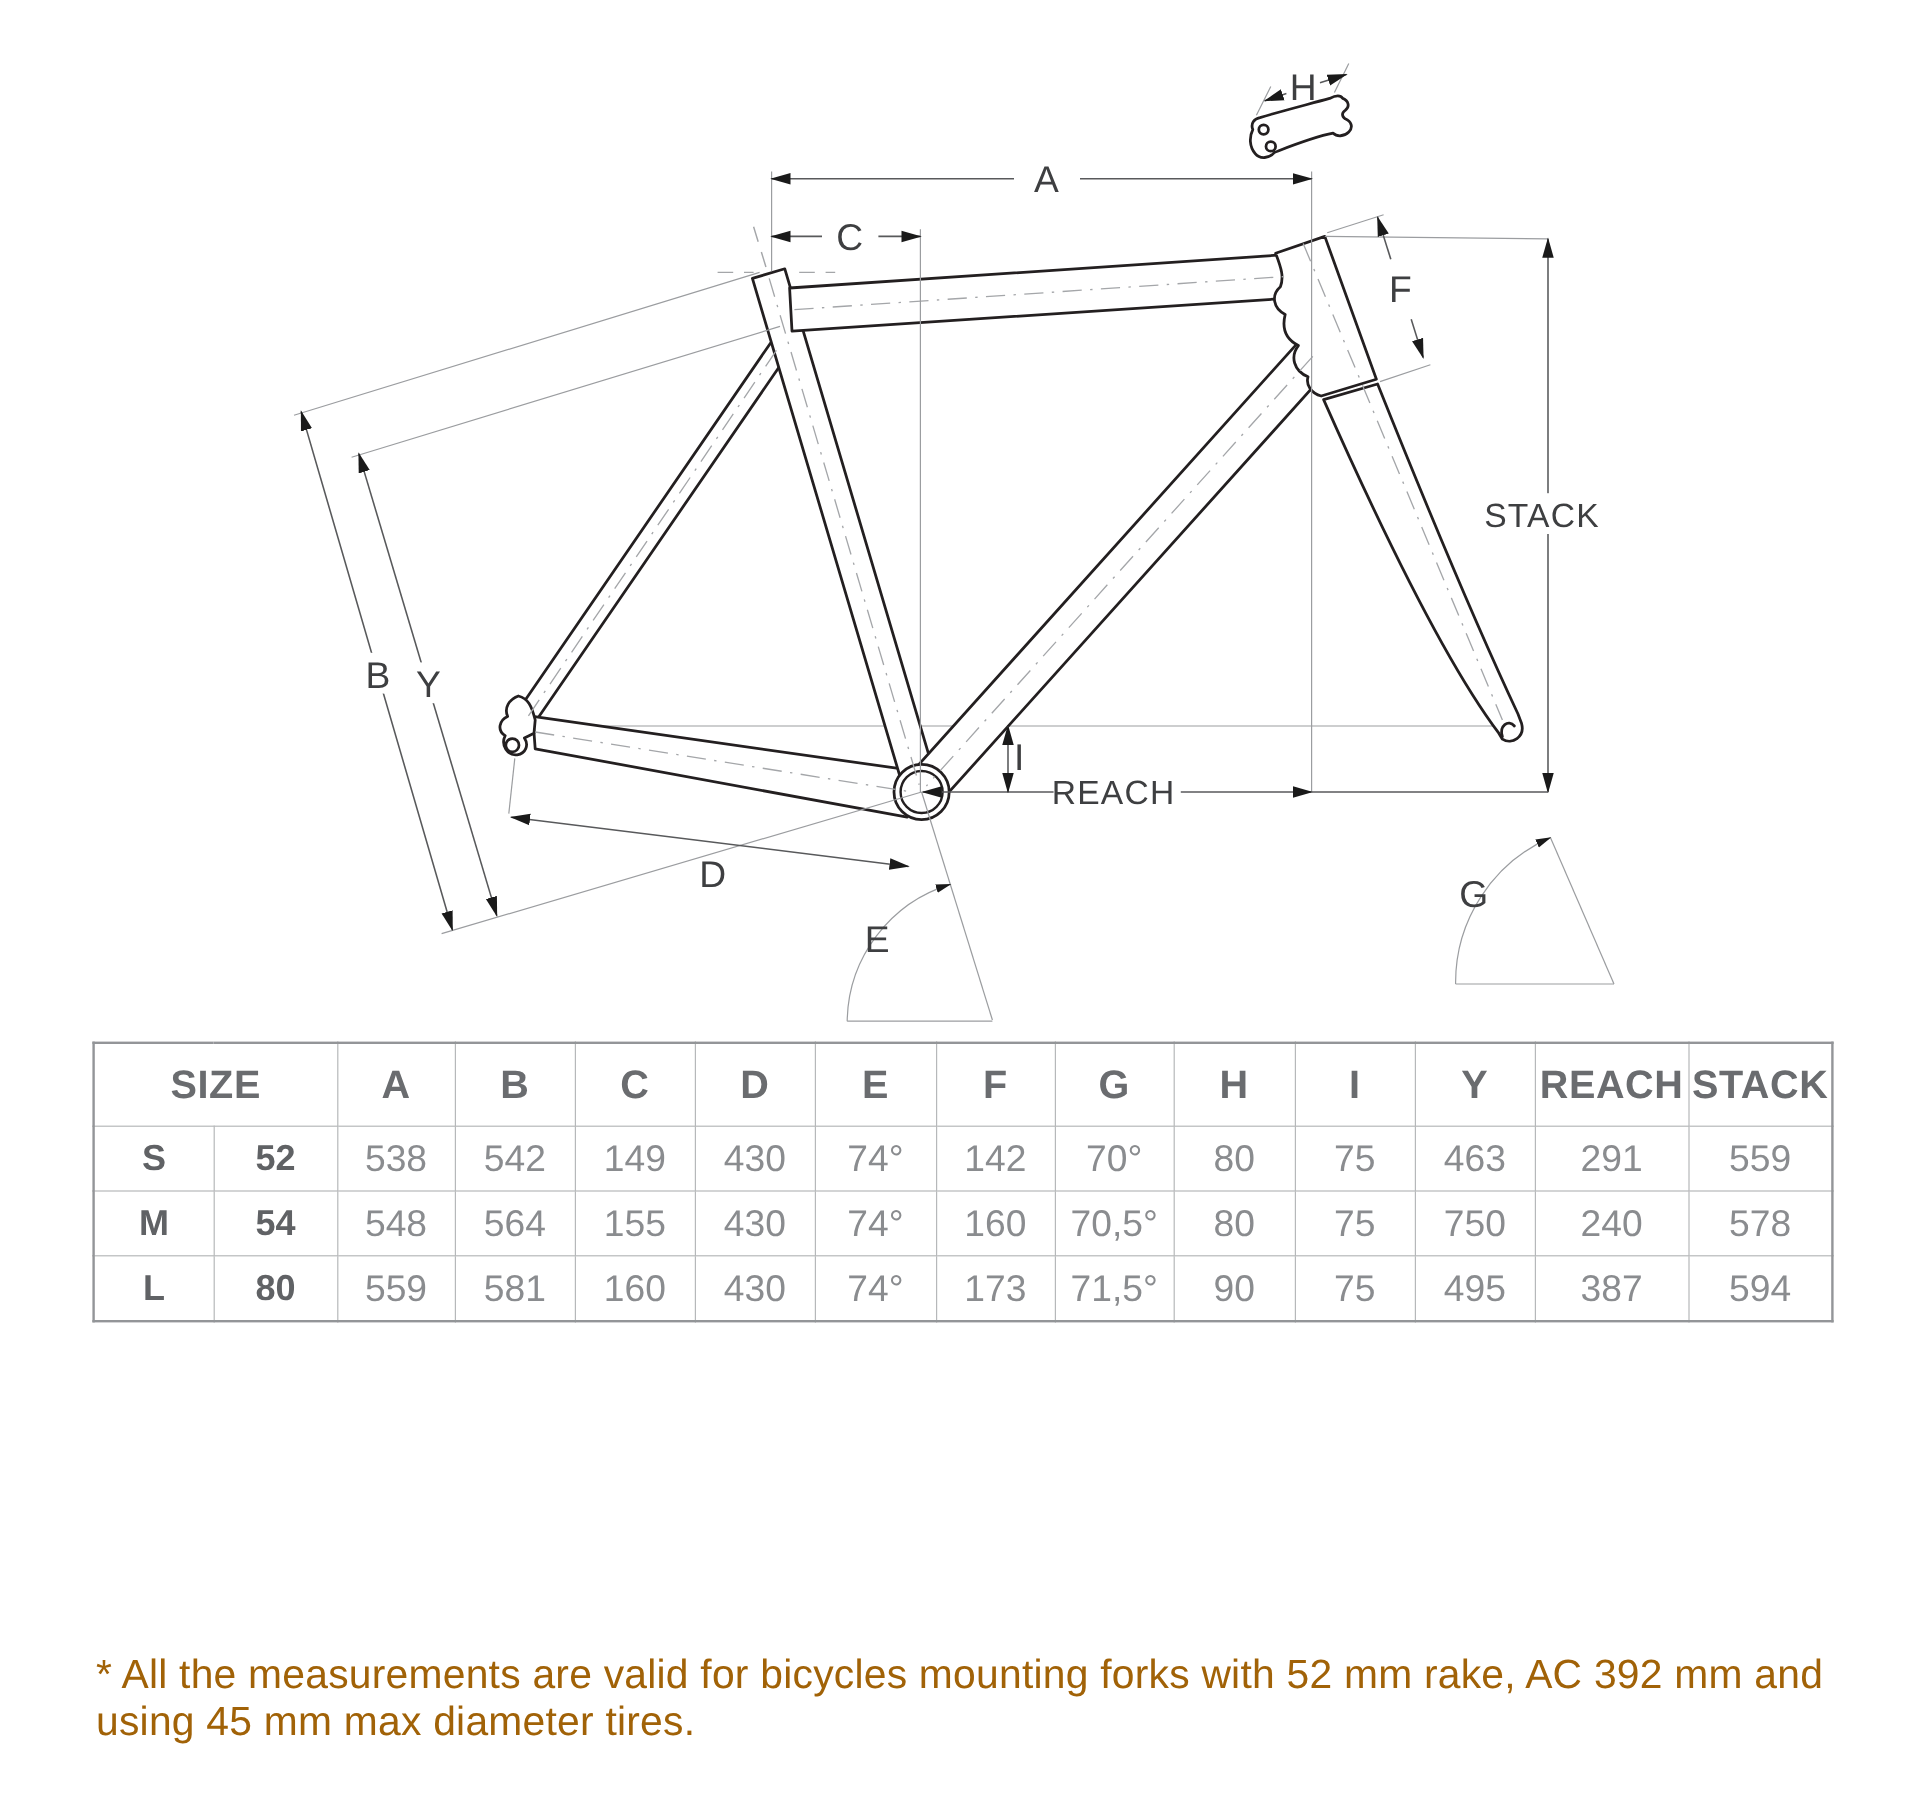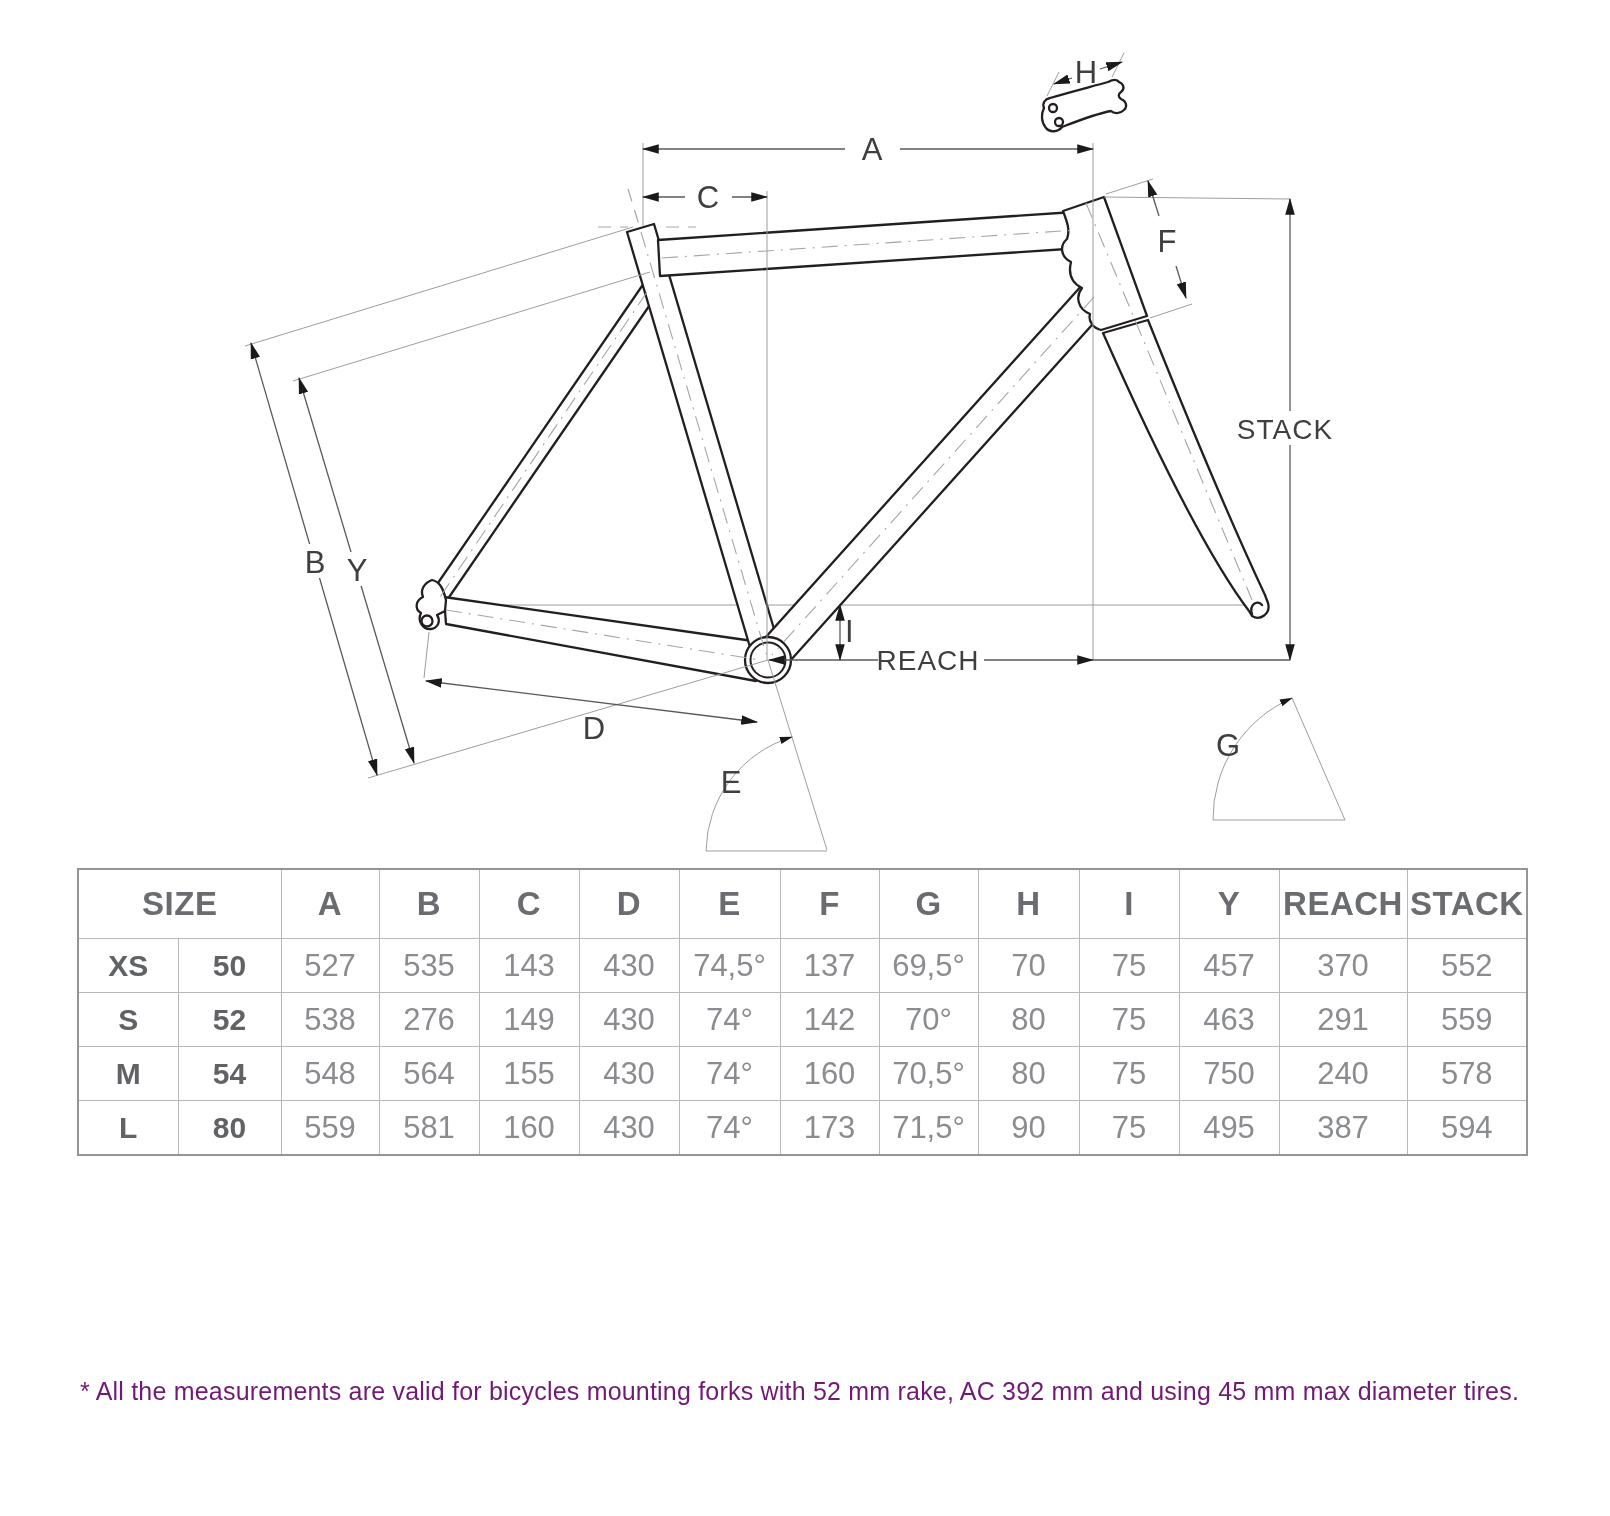--- a/index.html
+++ b/index.html
@@ -15,21 +15,21 @@
   .lbl{fill:#3e3f41;font-size:31px;font-family:"Liberation Sans",sans-serif;}
   .lbl-s{fill:#3e3f41;font-size:28px;font-family:"Liberation Sans",sans-serif;letter-spacing:1px;}
   .whitebg{fill:#ffffff;}
 
   .table-wrap{position:absolute;left:77px;top:868px;width:1449px;}
   table{border-collapse:collapse;table-layout:fixed;width:1449px;border:2px solid #939598;padding-left:24px;}
   th,td{border:1px solid #b6b8ba;text-align:center;vertical-align:middle;padding:0;overflow:hidden;}
   thead th{height:68px;font-size:33px;font-weight:600;color:#6a6c6f;letter-spacing:0.5px;}
   tbody td{height:53px;font-size:31px;font-weight:400;color:#8a8c8f;}
   tbody td.size{font-weight:700;color:#606265;font-size:30px;}
-  .footnote{position:absolute;left:80px;top:1377px;width:1460px;font-size:25px;color:#701a75;letter-spacing:0.2px;}
+  .footnote{position:absolute;left:80px;top:1377px;width:1460px;font-size:34px;color:#a16207;letter-spacing:0.2px;}
 </style>
 </head>
 <body>
 
 <svg width="1610" height="860" viewBox="0 0 1610 860">
   <defs>
     <marker id="ah" viewBox="0 0 12 8" refX="11.2" refY="4" markerWidth="13" markerHeight="9" orient="auto-start-reverse">
       <path d="M0,0.6 L12,4 L0,7.4 Z" fill="#1a1a1a"></path>
     </marker>
   </defs>
@@ -180,40 +180,24 @@
           <th>G</th>
           <th>H</th>
           <th>I</th>
           <th>Y</th>
           <th>REACH</th>
           <th>STACK</th>
         </tr>
     </thead>
     <tbody id="geo-body">
         <tr>
-          <td class="size">XS</td>
-          <td class="size">50</td>
-          <td>527</td>
-          <td>535</td>
-          <td>143</td>
-          <td>430</td>
-          <td>74,5°</td>
-          <td>137</td>
-          <td>69,5°</td>
-          <td>70</td>
-          <td>75</td>
-          <td>457</td>
-          <td>370</td>
-          <td>552</td>
-        </tr>
-        <tr>
           <td class="size">S</td>
           <td class="size">52</td>
           <td>538</td>
-          <td>276</td>
+          <td>542</td>
           <td>149</td>
           <td>430</td>
           <td>74°</td>
           <td>142</td>
           <td>70°</td>
           <td>80</td>
           <td>75</td>
           <td>463</td>
           <td>291</td>
           <td>559</td>

